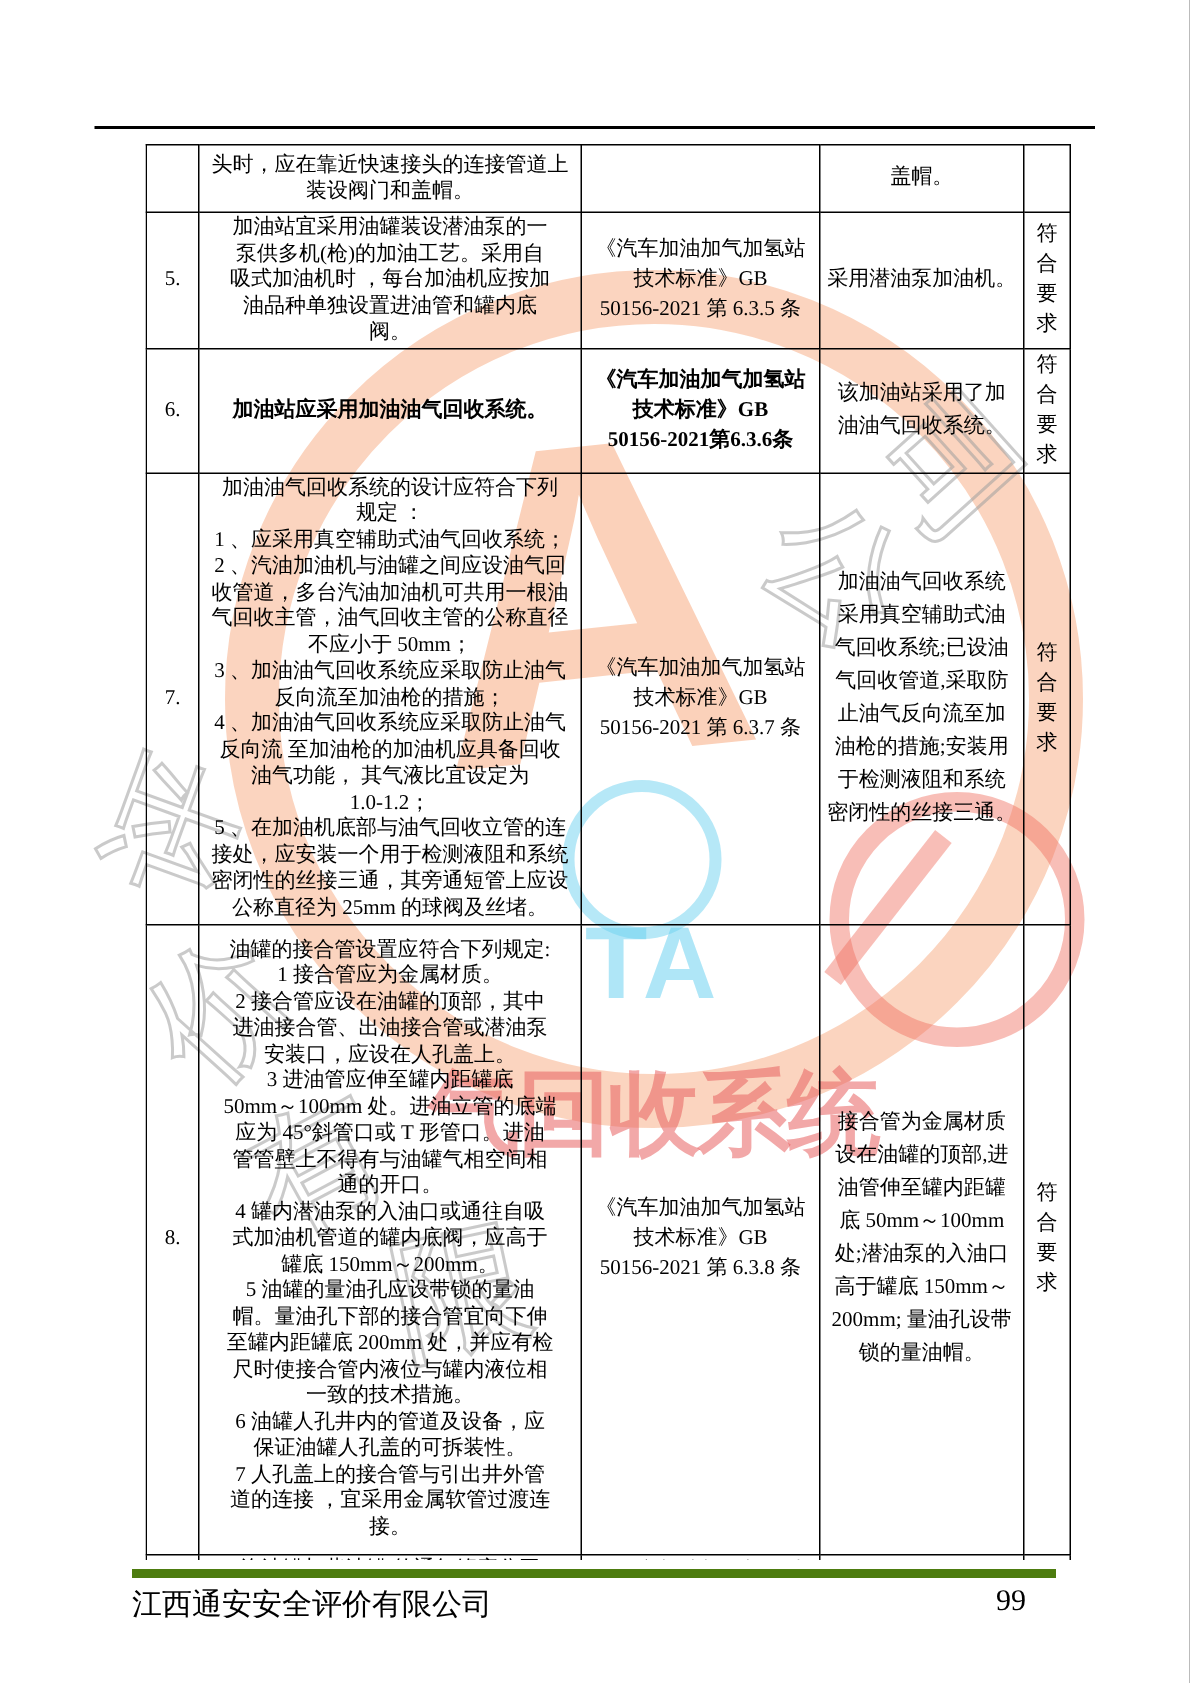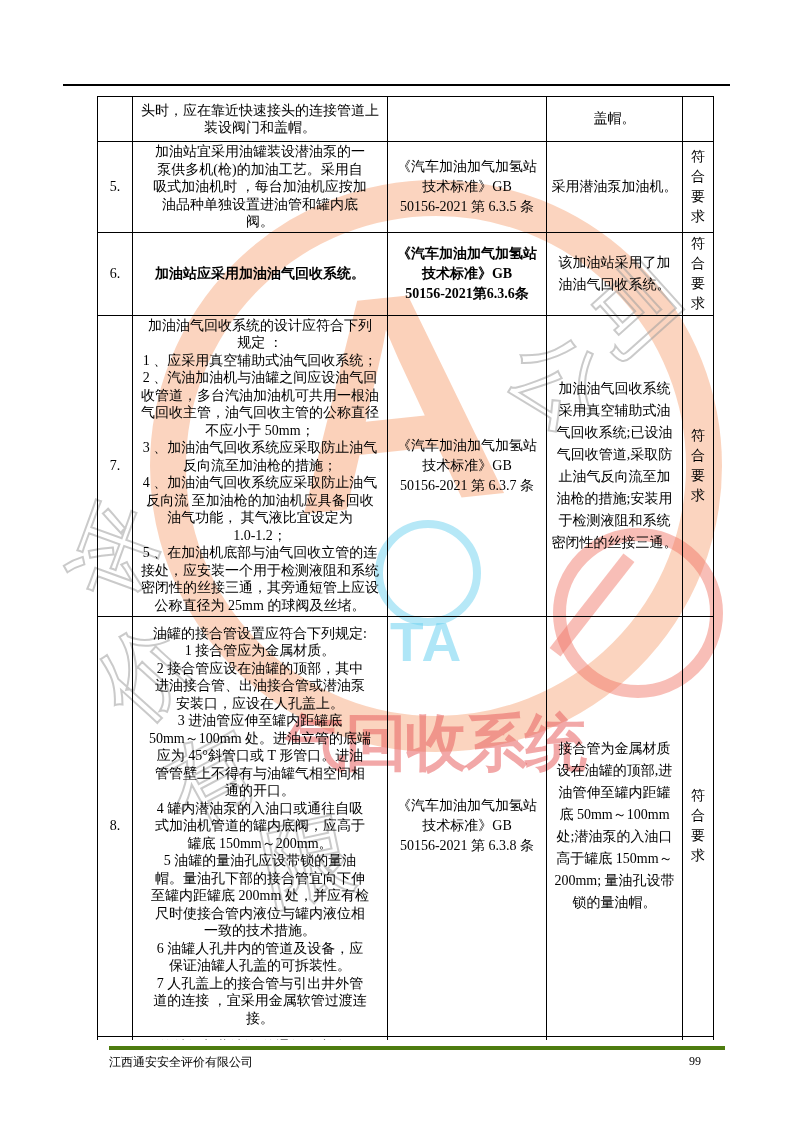--- a/index.html
+++ b/index.html
@@ -51,24 +51,24 @@
   tr.r0 td{height:42px;}
   tr.r1 td{height:86px;}
   tr.r2 td{height:58px;}
   tr.r3 td{height:298px;}
   tr.r4 td{height:417px;text-align:center;}
   tr.r5 td{height:40px;vertical-align:top;}
   tr.bold-row td.content-cell,
   tr.bold-row td.standard-cell{font-weight:bold;}
   
   .footer{
-    position:absolute;left:109px;top:1046px;width:616px;z-index:2;
-    border-top:4px solid #4d7c0f;
+    position:absolute;left:88px;top:1046px;width:616px;z-index:2;
+    border-top:6px solid #4d7c0f;
     display:flex;align-items:flex-start;
-    font-size:12px;
+    font-size:20px;
   }
   .footer .f-left{flex:1;text-align:left;padding-top:4px;}
   .footer .f-center{flex:0 0 60px;text-align:center;padding-top:4px;}
   .footer .f-right{flex:1;text-align:right;padding-top:4px;}
   
   .watermark{
     position:absolute;inset:0;z-index:1;pointer-events:none;
   }
   .wm-big-ring{
     position:absolute;left:150px;top:180px;width:500px;height:500px;
@@ -89,21 +89,21 @@
     position:absolute;left:585px;top:545px;width:14px;height:120px;
     background:rgba(240,110,95,0.45);
     transform:rotate(38deg);
   }
   .wm-cyan-ring{
     position:absolute;left:375px;top:520px;width:90px;height:90px;
     border:8px solid rgba(110,210,240,0.5);border-radius:50%;
   }
   .wm-cyan-ta{
     position:absolute;left:390px;top:600px;
-    font-size:55px;line-height:84px;font-weight:bold;
+    font-size:68px;line-height:84px;font-weight:bold;
     font-family:"Liberation Sans",sans-serif;
     color:rgba(110,210,240,0.55);
     letter-spacing:2px;
   }
   .wm-red-text{
     position:absolute;left:285px;top:700px;width:260px;
     font-size:62px;line-height:86px;font-weight:bold;
     text-align:justify;
     color:rgba(232,96,96,0.55);
     white-space:nowrap;

